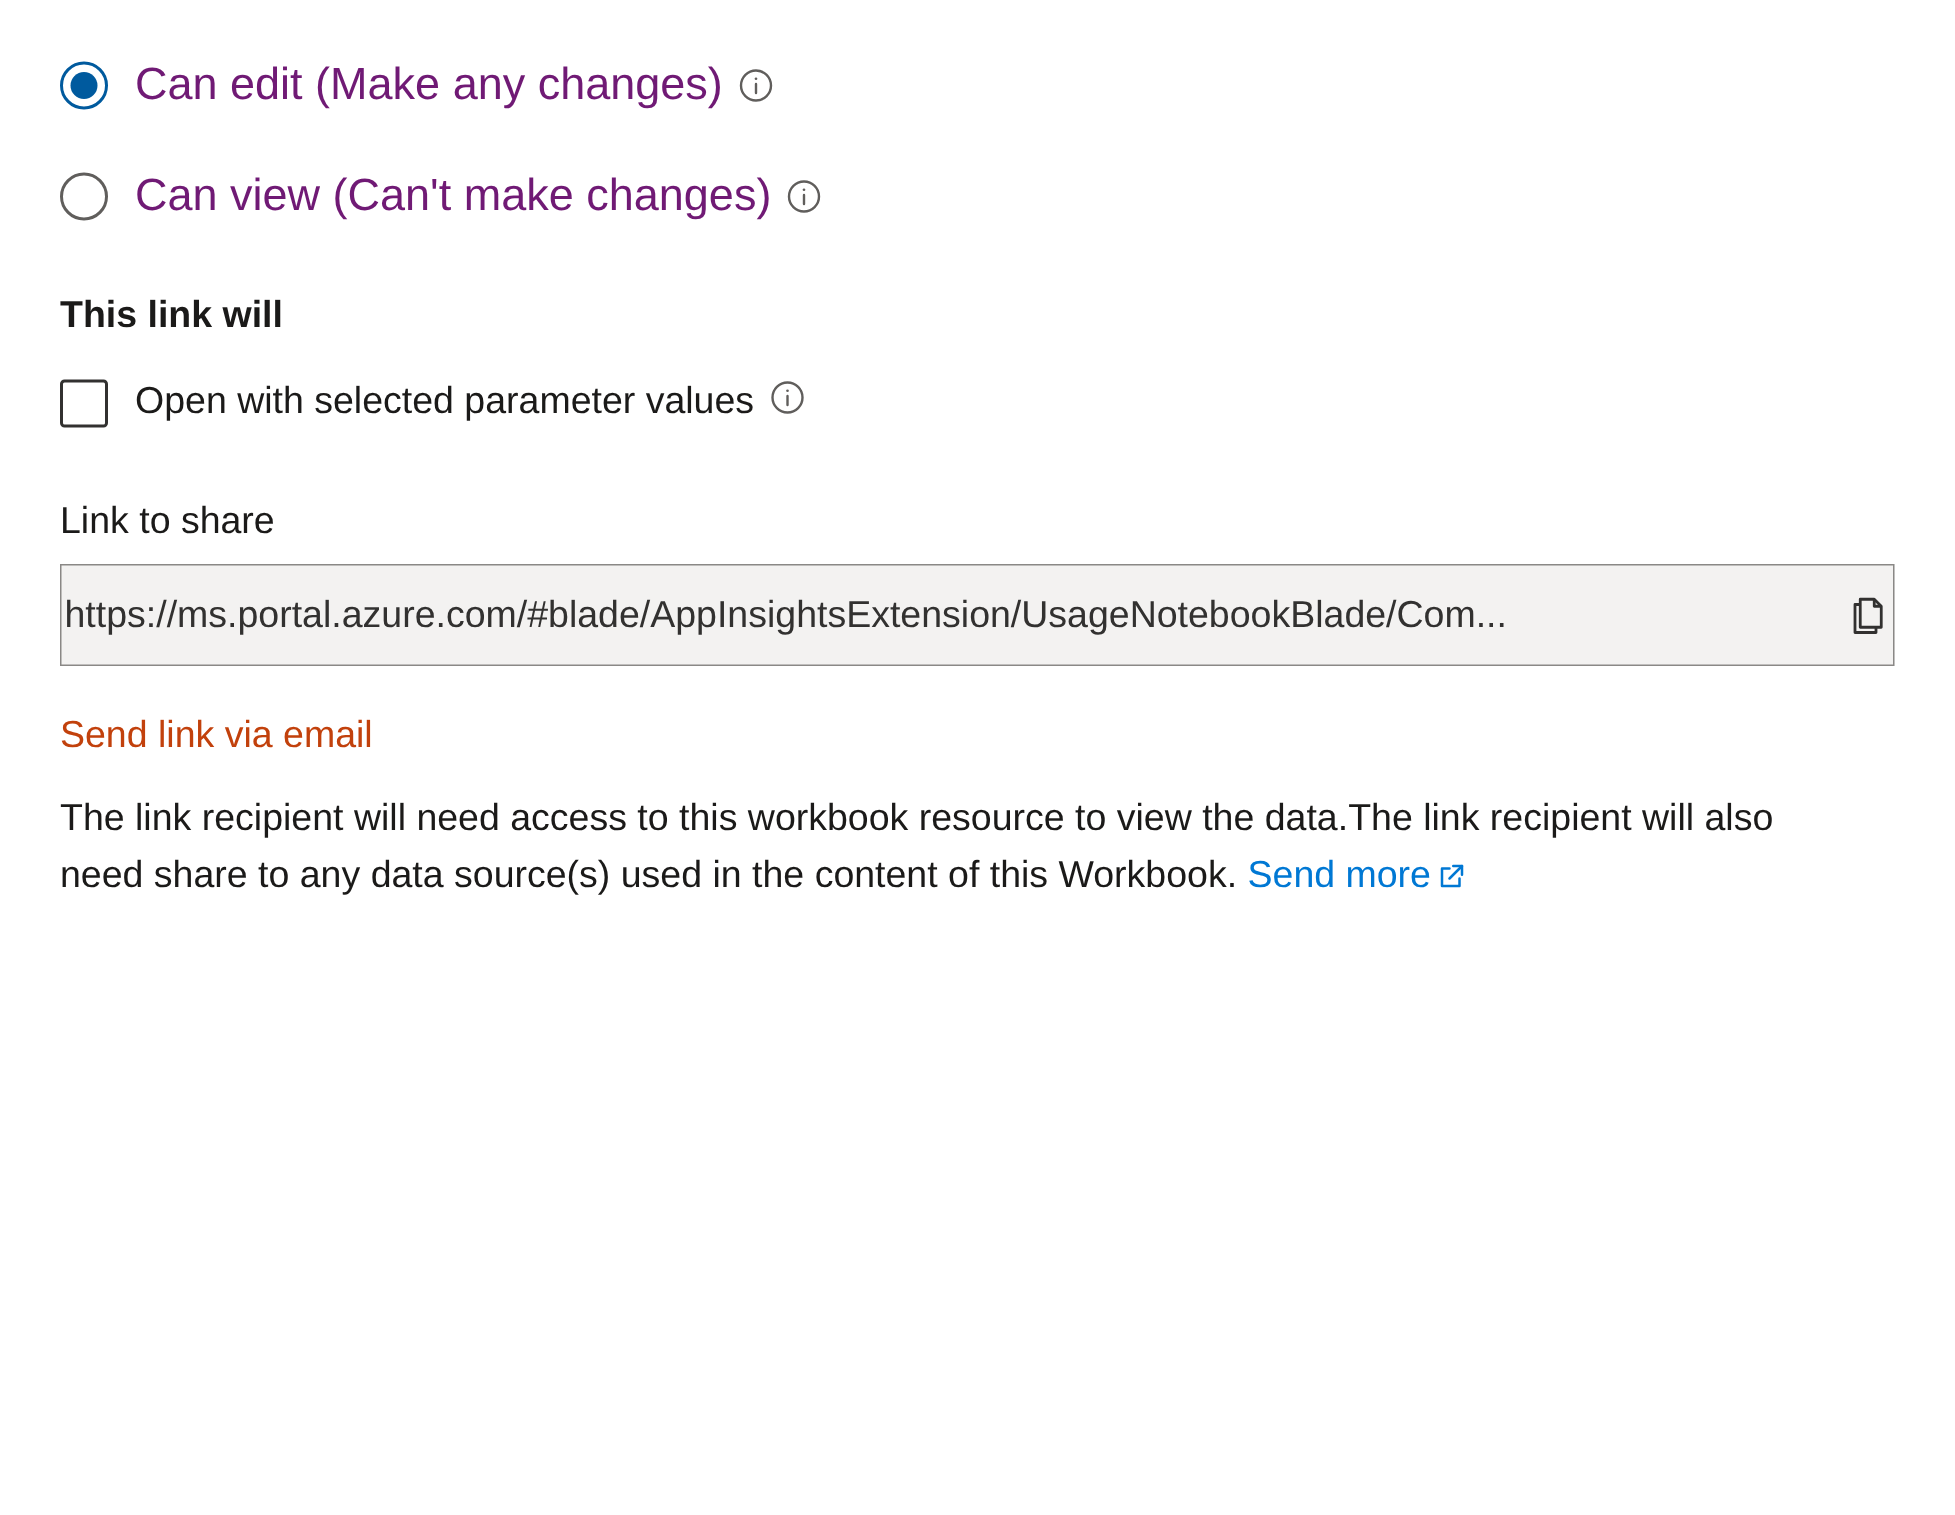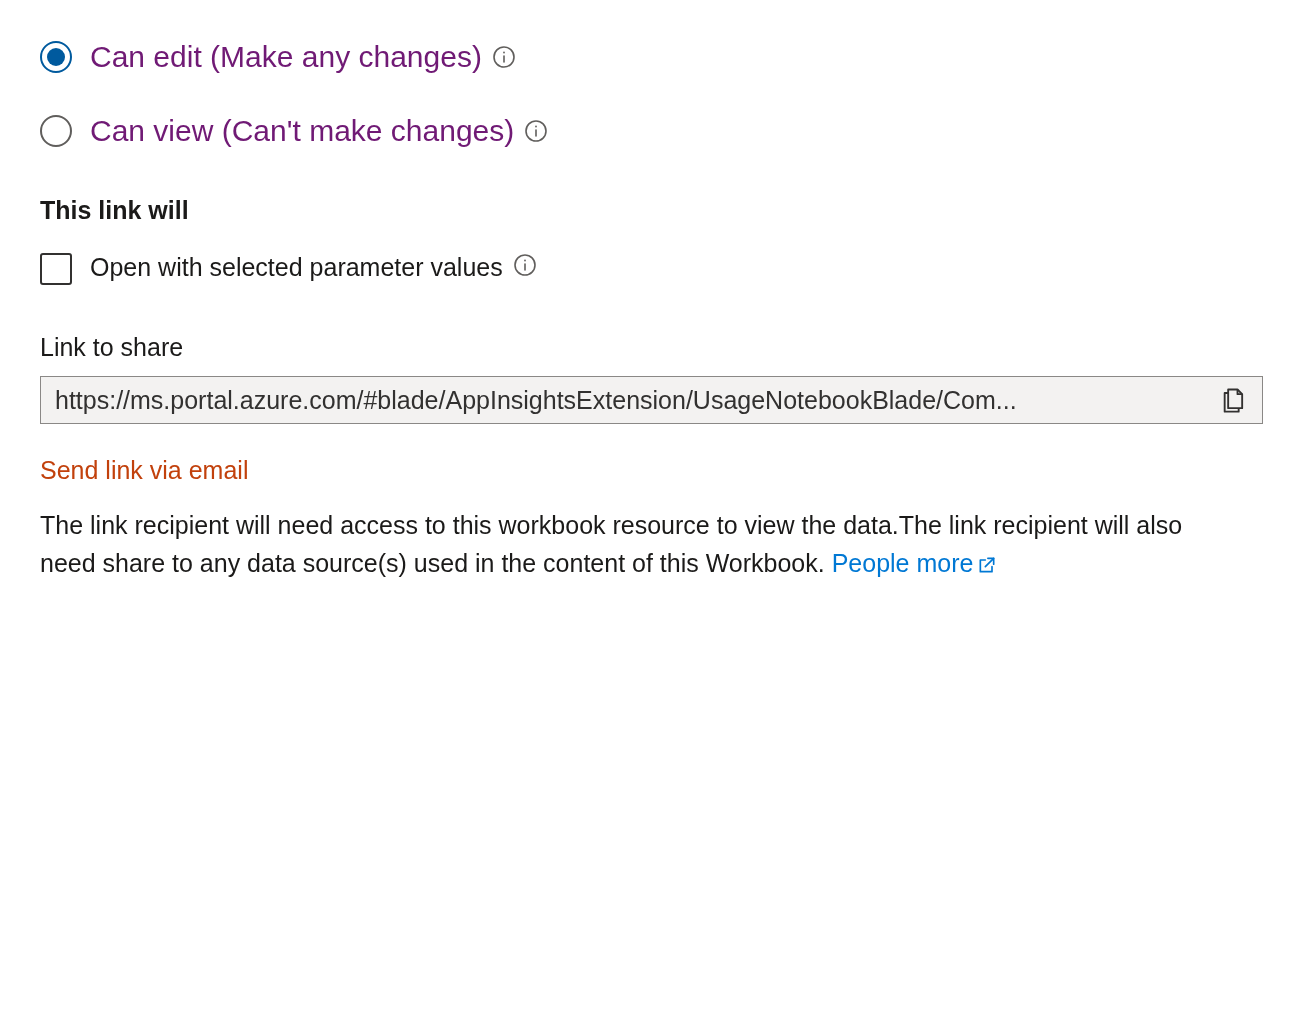--- a/index.html
+++ b/index.html
@@ -99,22 +99,22 @@
       color: #1b1a19;
       margin-bottom: 14px;
       display: block;
       font-weight: 400;
     }
     .link-input-row {
       display: flex;
       align-items: center;
       border: 1px solid #8a8886;
       background: #f3f2f1;
-      height: 48px;
-      padding: 0 14px;
+      height: 68px;
+      padding: 0 2px;
       margin-bottom: 32px;
     }
     .link-input {
       flex: 1;
       background: transparent;
       border: none;
       font-size: 25px;
       color: #323130;
       font-family: inherit;
       outline: none;
@@ -226,21 +226,21 @@
         <path d="M7 3 L15 3 L19 7 L19 19 L7 19 Z"></path>
         <path d="M15 3 L15 7 L19 7"></path>
         <path d="M7 6 L4 6 L4 22 L16 22 L16 19" stroke="#323130"></path>
       </svg>
     </span>
   </div>
 
   <a class="email-link">Send link via email</a>
 
   <p class="description">
-    <span>The link recipient will need access to this workbook resource to view the data.The link recipient will also need share to any data source(s) used in the content of this Workbook. </span><a class="learn-more"><span>People more</span><span class="external-icon">
+    <span>The link recipient will need access to this workbook resource to view the data.The link recipient will also need share to any data source(s) used in the content of this Workbook. </span><a class="learn-more"><span>Send more</span><span class="external-icon">
           <svg viewBox="0 0 24 24" fill="none" stroke="#0078d4" stroke-width="2" stroke-linecap="round" stroke-linejoin="round">
             <path d="M13 4 L20 4 L20 11"></path>
             <path d="M20 4 L10 14"></path>
             <path d="M18 14 L18 20 L4 20 L4 6 L10 6"></path>
           </svg>
         </span></a>
   </p>
 
 </div>
 

